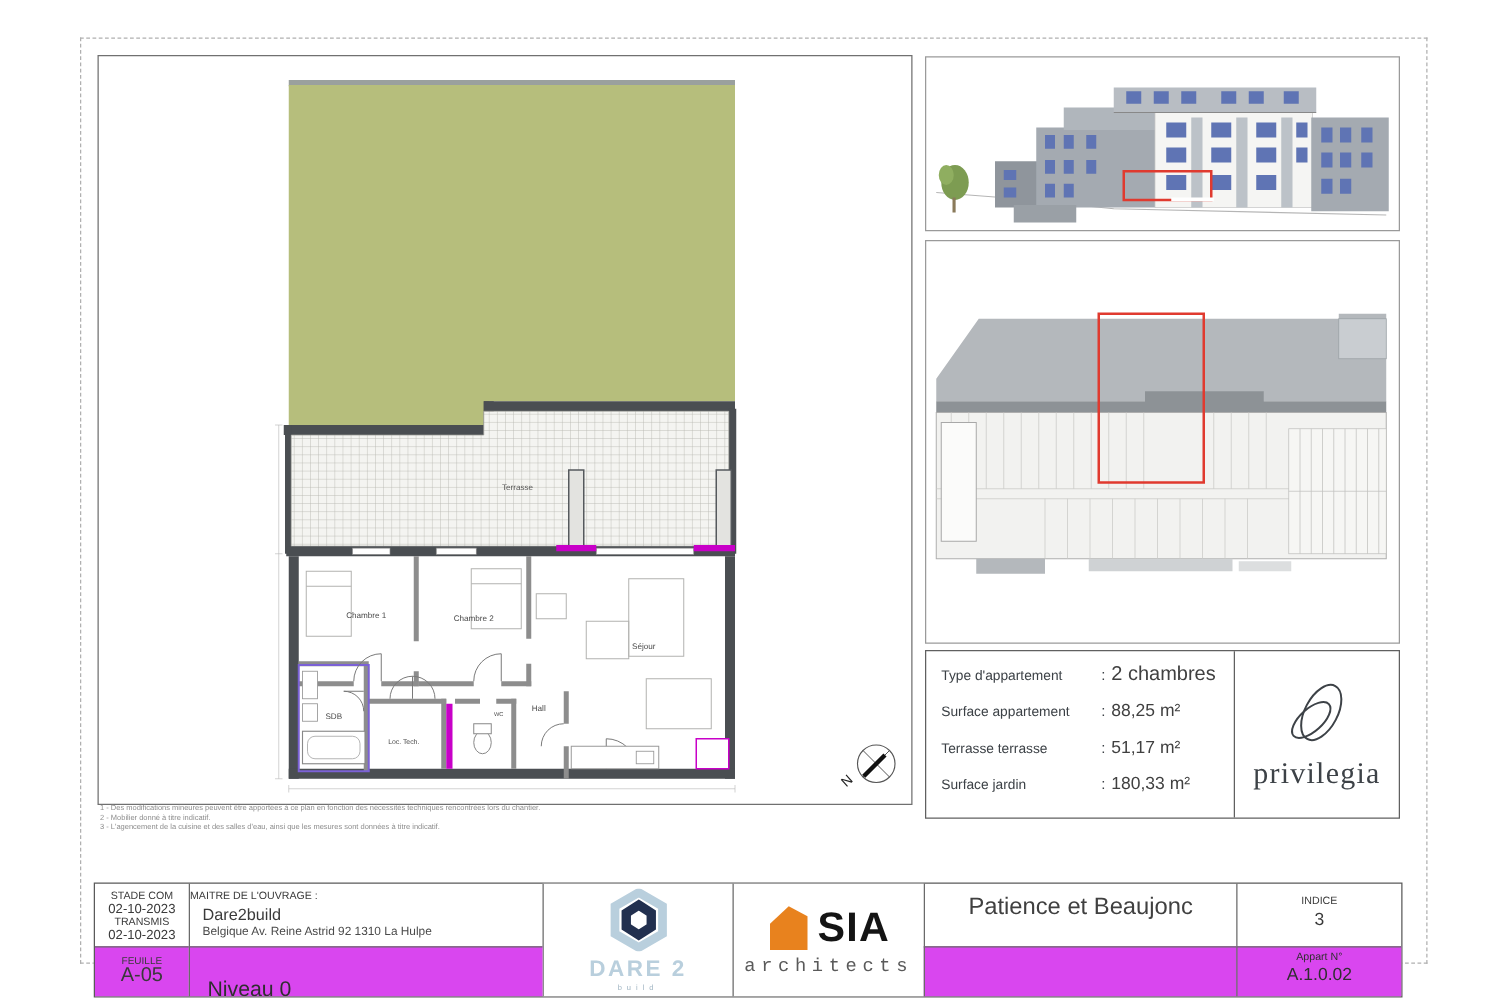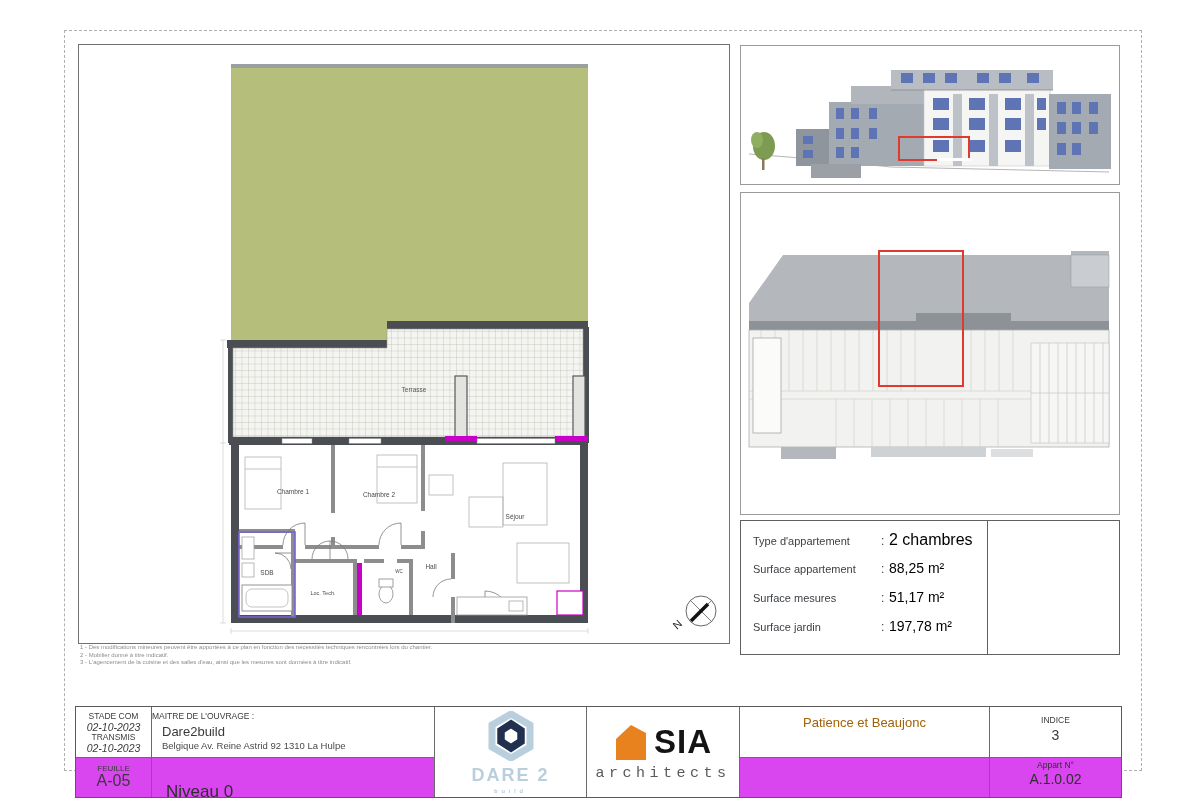--- a/index.html
+++ b/index.html
@@ -9,42 +9,42 @@
         border:1px dashed #b0b0b0;}
   .panel{position:absolute;background:#fff;}
   .main-frame{left:78px;top:44px;width:650px;height:598px;border:1px solid #707070;}
   .elev{left:740px;top:45px;width:378px;height:138px;border:1px solid #9a9a9a;}
   .keyplan{left:740px;top:192px;width:378px;height:321px;border:1px solid #9a9a9a;}
   .info{left:740px;top:520px;width:378px;height:133px;border:1px solid #606060;display:flex;}
   .info-left{width:247px;border-right:1px solid #606060;padding:10px 0 0 12px;box-sizing:border-box;}
   .info-row{display:flex;align-items:baseline;height:29px;}
   .info-label{font-size:11px;color:#3c4146;width:128px;}
   .info-colon{font-size:12px;color:#3c4146;width:8px;}
-  .info-value{font-size:14px;color:#000000;}
+  .info-value{font-size:14px;color:#404040;}
   .info-row.first .info-value{font-size:16px;}
   .info-right{flex:1;display:flex;flex-direction:column;align-items:center;justify-content:center;}
   .priv-word{font-family:"Liberation Serif",serif;font-size:24px;color:#3d4247;letter-spacing:1px;margin-top:2px;}
   .notes{position:absolute;left:80px;top:644px;width:620px;font-size:6px;line-height:7.5px;color:#8d8d8d;}
   .tblock{position:absolute;left:75px;top:706px;width:1045px;height:90px;border:1px solid #5a5a5a;
           display:grid;grid-template-columns:75px 283px 152px 153px 250px 132px;grid-template-rows:50px 40px;
           box-sizing:content-box;background:#fff;}
   .cell{border-left:1px solid #6a6a6a;position:relative;box-sizing:border-box;overflow:hidden;}
   .cell.c1{border-left:none;}
   .cell.r2{border-top:1px solid #6a6a6a;background:#d946ef;}
   .cell.logo{grid-row:1 / 3;background:#fff;display:flex;flex-direction:column;align-items:center;justify-content:center;}
   .stade{font-size:8.5px;text-align:center;color:#3a3a3a;line-height:10.5px;padding-top:4px;}
-  .stade .dt{font-size:10.5px;font-style:italic;}
+  .stade .dt{font-size:10.5px;}
   .feuille{font-size:8px;text-align:center;color:#3a3a3a;padding-top:5px;line-height:12px;}
   .feuille .fv{font-size:16px;}
   .maitre{padding:4px 0 0 0;color:#3a3a3a;}
   .maitre .ml{font-size:8.5px;}
   .maitre .mn{font-size:13px;margin:3px 0 1px 10px;}
   .maitre .ma{font-size:9.5px;margin-left:10px;color:#4a4a4a;}
   .niveau{font-size:17px;color:#2e2e2e;padding:24px 0 0 14px;}
-  .project{display:flex;align-items:flex-start;justify-content:center;font-size:13px;color:#a16207;padding-top:8px;}
+  .project{display:flex;align-items:flex-start;justify-content:center;font-size:19px;color:#404040;padding-top:8px;}
   .indice{text-align:center;color:#3a3a3a;padding-top:6px;font-size:8.5px;line-height:15px;}
   .indice .iv{font-size:14px;}
   .appart{text-align:center;color:#2f2f2f;padding-top:0;font-size:8.5px;line-height:14px;}
   .appart .av{font-size:14px;}
   .dare-word{font-size:18px;letter-spacing:2px;color:#b9cfdd;font-weight:bold;margin-top:4px;}
   .dare-sub{font-size:6px;letter-spacing:4px;color:#9fb4c2;margin-top:2px;}
   .sia-top{display:flex;align-items:center;gap:6px;}
   .sia-word{font-size:33px;font-weight:bold;color:#141414;letter-spacing:1px;}
   .sia-sub{font-size:15px;color:#5a5a5a;letter-spacing:4.5px;margin-top:4px;font-family:Liberation Mono, monospace;}
   svg text{font-family:"Liberation Sans",sans-serif;}
@@ -307,29 +307,38 @@
         <span class="info-label">Type d'appartement</span>
         <span class="info-colon">:</span>
         <span class="info-value">2 chambres</span>
       </div>
       <div class="info-row">
         <span class="info-label">Surface appartement</span>
         <span class="info-colon">:</span>
         <span class="info-value">88,25 m²</span>
       </div>
       <div class="info-row">
-        <span class="info-label">Surface mesures</span>
+        <span class="info-label">Terrasse terrasse</span>
         <span class="info-colon">:</span>
         <span class="info-value">51,17 m²</span>
       </div>
       <div class="info-row">
         <span class="info-label">Surface jardin</span>
         <span class="info-colon">:</span>
-        <span class="info-value">197,78 m²</span>
-      </div>
+        <span class="info-value">180,33 m²</span>
+      </div>
+    </div>
+    <div class="info-right">
+      <svg width="70" height="62" viewBox="0 0 70 62">
+        <g fill="none" stroke="#3d4247" stroke-width="1.6">
+          <ellipse cx="38" cy="28" rx="13" ry="24" transform="rotate(28 38 28)"></ellipse>
+          <ellipse cx="30" cy="34" rx="9" ry="19" transform="rotate(48 30 34)"></ellipse>
+        </g>
+      </svg>
+      <div class="priv-word">privilegia</div>
     </div>
   </div>
 
   <div class="notes">
     <div>1 - Des modifications mineures peuvent être apportées à ce plan en fonction des nécessités techniques rencontrées lors du chantier.</div>
     <div>2 - Mobilier donné à titre indicatif.</div>
     <div>3 - L'agencement de la cuisine et des salles d'eau, ainsi que les mesures sont données à titre indicatif.</div>
   </div>
 
   <div class="tblock">

